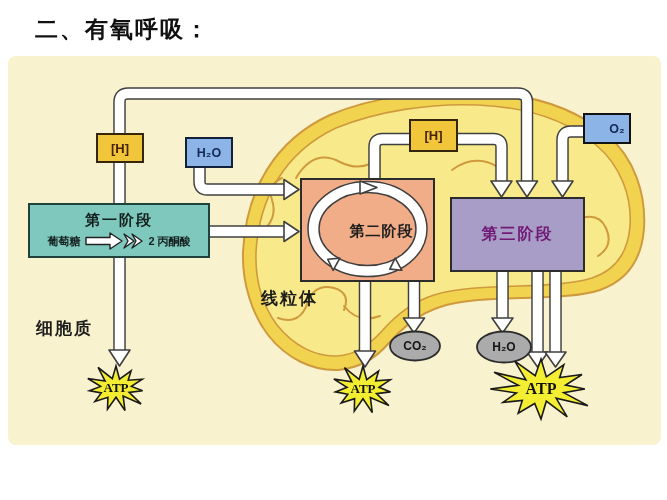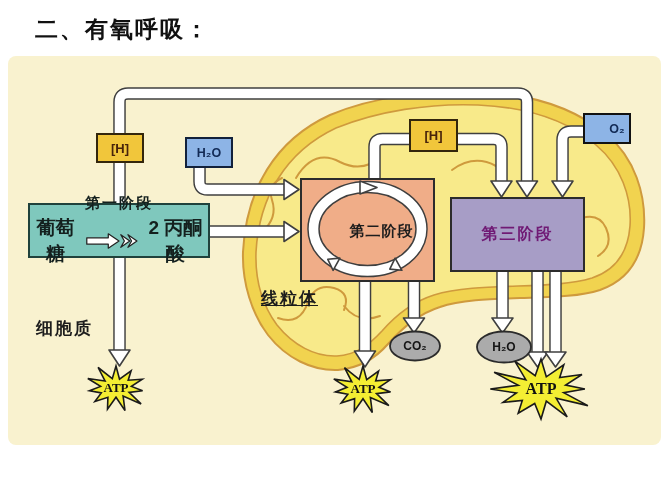--- a/index.html
+++ b/index.html
@@ -34,31 +34,31 @@
   #h-mid{left:409px;top:119px;width:49px;height:33px;background:var(--h_box);
          border:2px solid #33260c;color:#47230a;font-size:13px;}
   #h2o-in{left:185px;top:137px;width:48px;height:31px;background:var(--blue_box);
           border:2px solid #12213b;color:#122a55;font-size:12.5px;}
   #o2{left:583px;top:113px;width:48px;height:31px;background:var(--blue_box);
       border:2px solid #121212;color:#122a55;font-size:12.5px;padding-left:20px;}
   #stage1{left:28px;top:203px;width:182px;height:55px;background:var(--stage1);
           border:2px solid #20423c;flex-direction:column;color:#14201e;
           justify-content:center;gap:2px;}
   #stage1 .t{font-size:15px;letter-spacing:2px;}
-  #stage1 .row{display:flex;align-items:center;gap:4px;font-size:19px;}
+  #stage1 .row{display:flex;align-items:center;gap:4px;font-size:11px;}
   #stage2{left:300px;top:178px;width:135px;height:104px;background:var(--stage2);
           border:2px solid #2c2c2c;}
   #stage2 .t{position:absolute;left:0;right:0;top:42px;font-size:15px;
              letter-spacing:1px;color:#1d1d1d;text-align:center;padding-left:28px;}
   #stage2 svg{position:absolute;left:0;top:0;}
   #stage3{left:450px;top:197px;width:135px;height:75px;background:var(--stage3);
           border:2px solid #2c2c2c;color:#701a75;font-size:16px;letter-spacing:2px;}
   .plain-label{z-index:2;font-weight:bold;color:#1c1c1c;font-size:17px;letter-spacing:2px;}
   #lbl-cyto{left:36px;top:285px;margin-top:32px;}
-  #lbl-mito{left:261px;top:287px;text-decoration:underline;}
+  #lbl-mito{left:261px;top:287px;}
   .oval-label{z-index:2;font-weight:bold;color:#151515;font-size:12px;
               display:flex;align-items:center;justify-content:center;}
   #co2-lbl{left:392px;top:337px;width:46px;height:18px;}
   #h2o-out-lbl{left:479px;top:338px;width:50px;height:18px;}
   .atp-lbl{z-index:2;font-weight:bold;color:#111;display:flex;align-items:center;
            justify-content:center;font-family:Liberation Serif, serif;}
   #atp1-lbl{left:91px;top:379px;width:50px;height:18px;font-size:13px;}
   #atp2-lbl{left:338px;top:380px;width:50px;height:18px;font-size:13px;}
   #atp3-lbl{left:513px;top:379px;width:56px;height:20px;font-size:16px;}
 </style>

